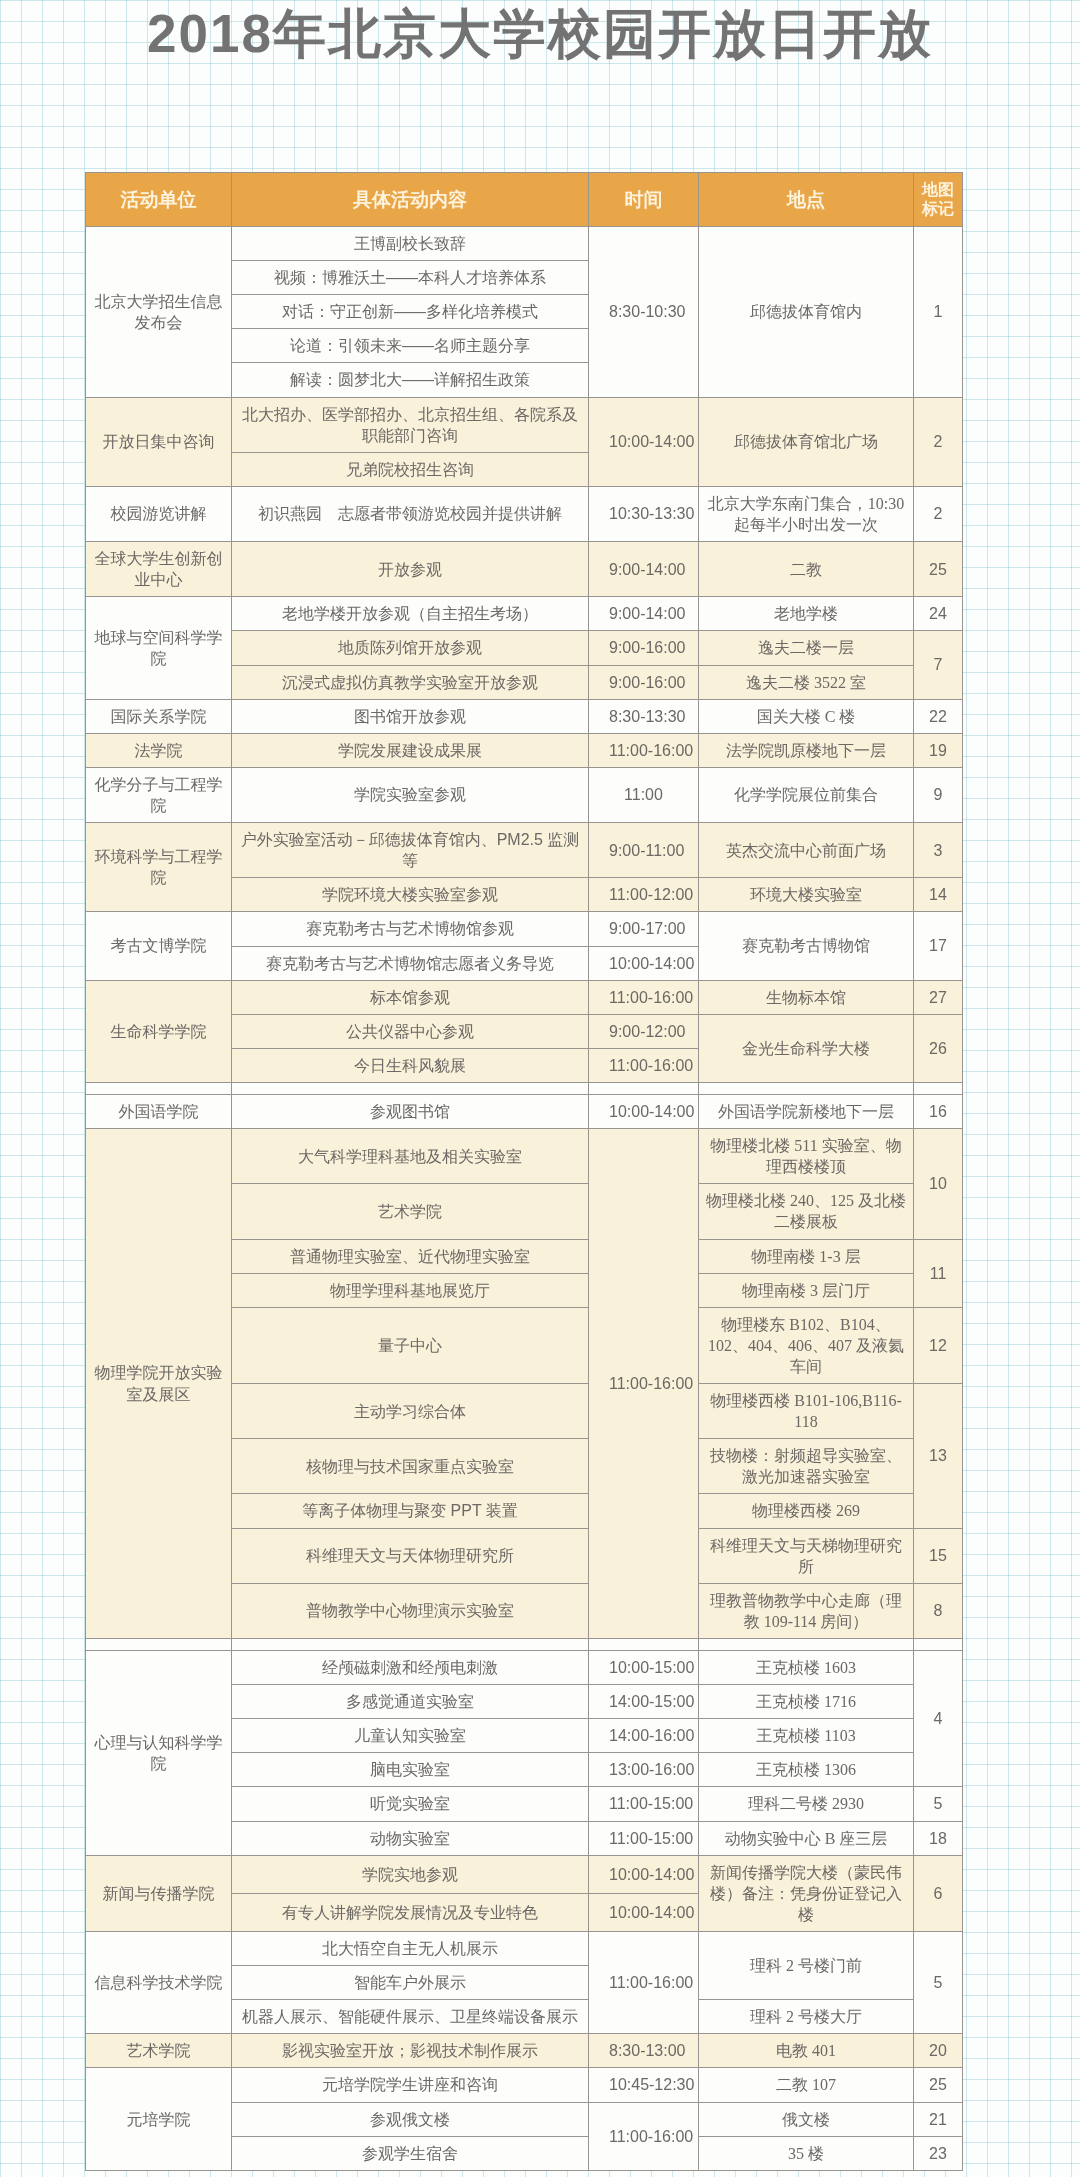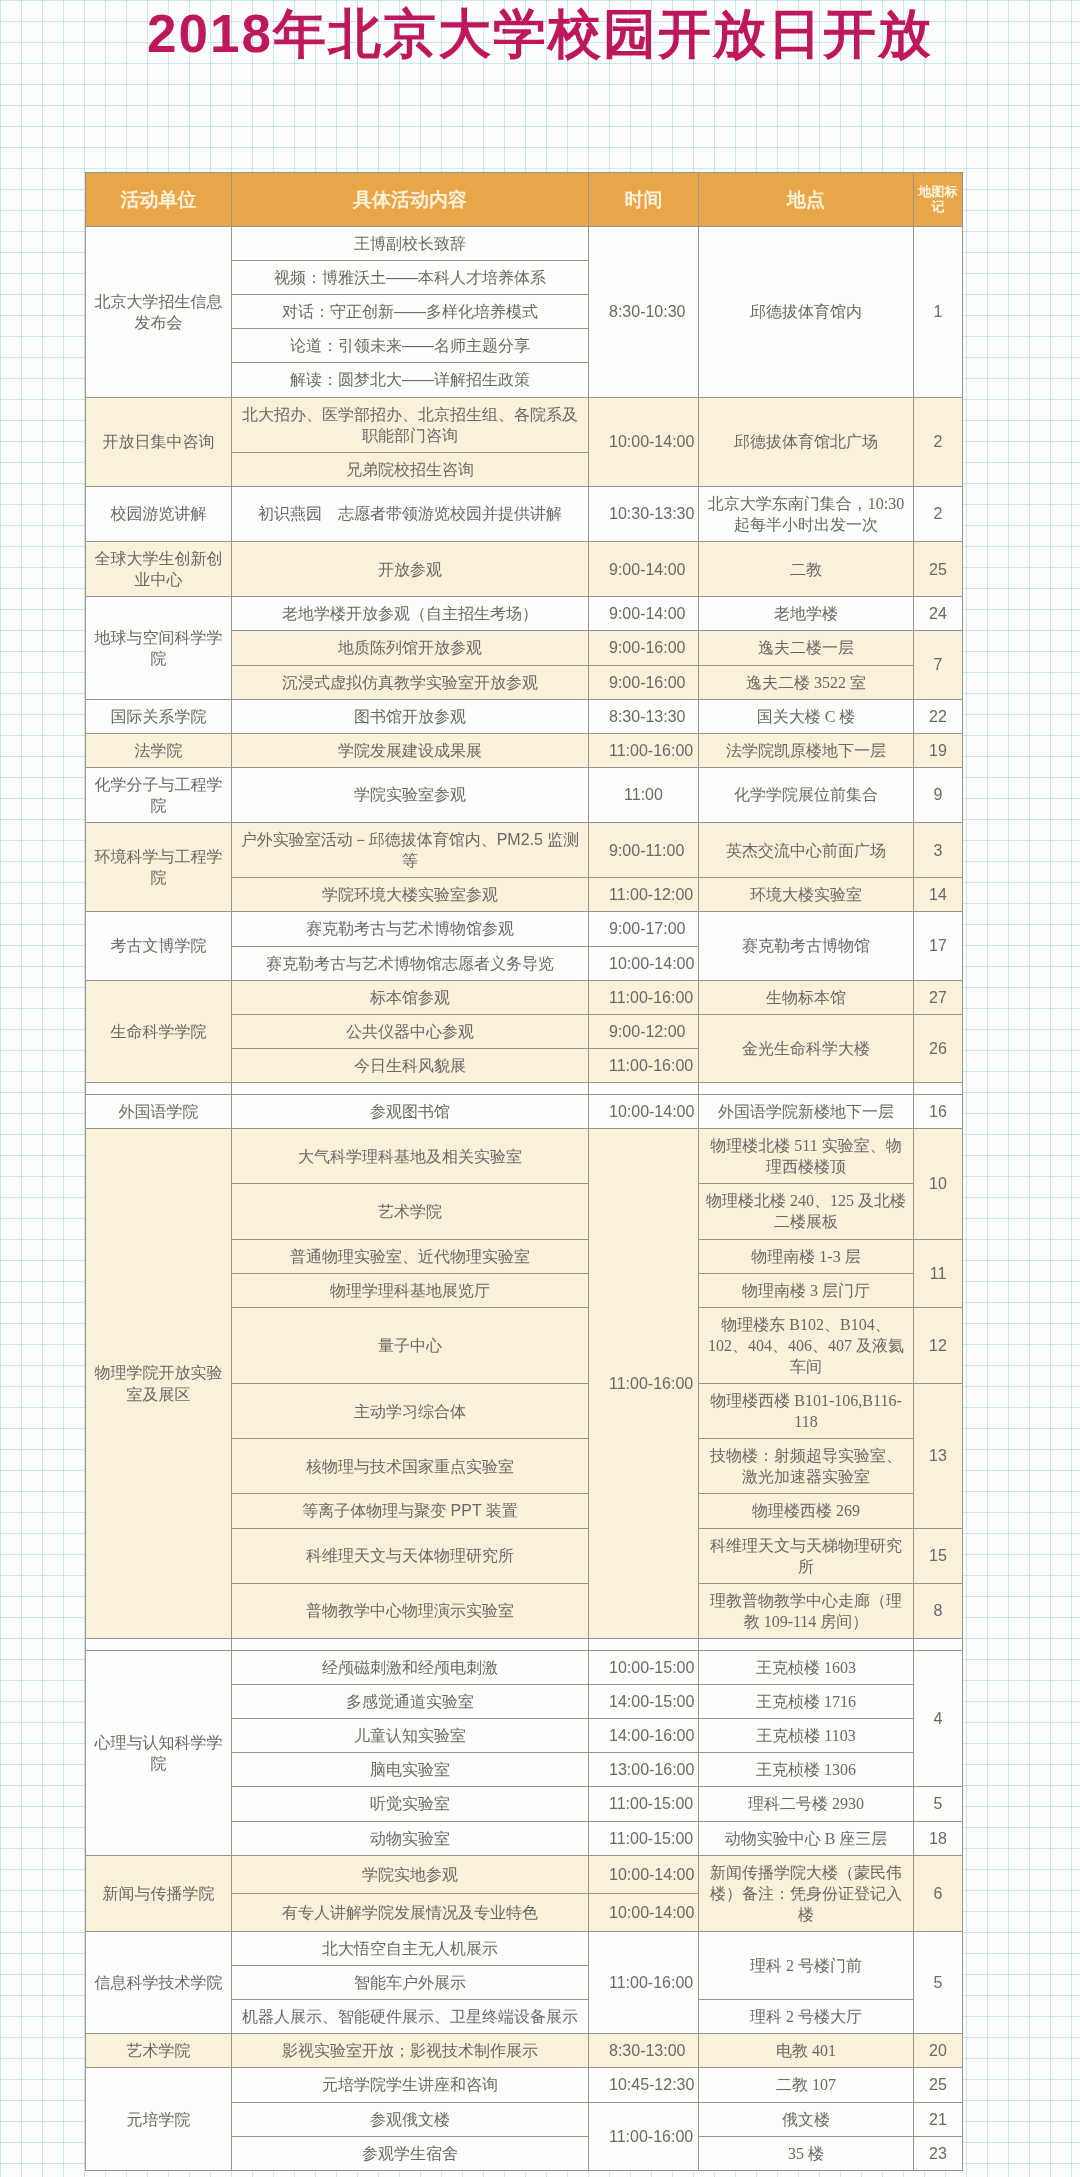--- a/index.html
+++ b/index.html
@@ -16,39 +16,39 @@
     width:1080px;height:2177px;overflow:hidden;position:relative;
     font-family:"Liberation Sans","DejaVu Sans",sans-serif;
     background-color:#fcfefe;
     background-image:
       linear-gradient(to right, rgba(140,200,212,.42) 1px, transparent 1px),
       linear-gradient(to bottom, rgba(140,200,212,.42) 1px, transparent 1px);
     background-size:21px 21px;
   }
   .sheet-title{
     position:absolute;top:2px;left:0;width:100%;
-    text-align:center;font-weight:bold;color:#be185d;
+    text-align:center;font-weight:bold;color:#737373;
     font-size:53px;line-height:63px;letter-spacing:2px;
   }
   table.open-day{
     position:absolute;left:85px;top:172px;width:877px;
     border-collapse:collapse;table-layout:fixed;
   }
   col.c-unit{width:146px;} col.c-act{width:357px;} col.c-time{width:110px;}
   col.c-loc{width:215px;}  col.c-map{width:49px;}
   th,td{
     border:1px solid var(--c-border);
     text-align:center;vertical-align:middle;
     color:var(--c-text);
   }
   th{
     background:var(--c-header);color:var(--c-header-text);
     font-size:19px;font-weight:bold;height:54px;padding:2px;line-height:1.15;
   }
-  th.map-h{font-size:13px;}
+  th.map-h{font-size:16px;}
   td{font-size:16px;line-height:1.32;padding:6px 8px;background:transparent;}
   td.unit{padding:6px 4px;}
   td.time{padding:6px 20px;white-space:nowrap;}
   td.loc{padding:6px 6px;font-family:Liberation Serif, serif;}
   td.map{padding:6px 2px;}
   tr.white{background:var(--c-white);}
   tr.beige{background:var(--c-beige);}
   tr.spacer{background:var(--c-white);}
   tr.spacer td{height:12px;padding:0;}
 </style>

